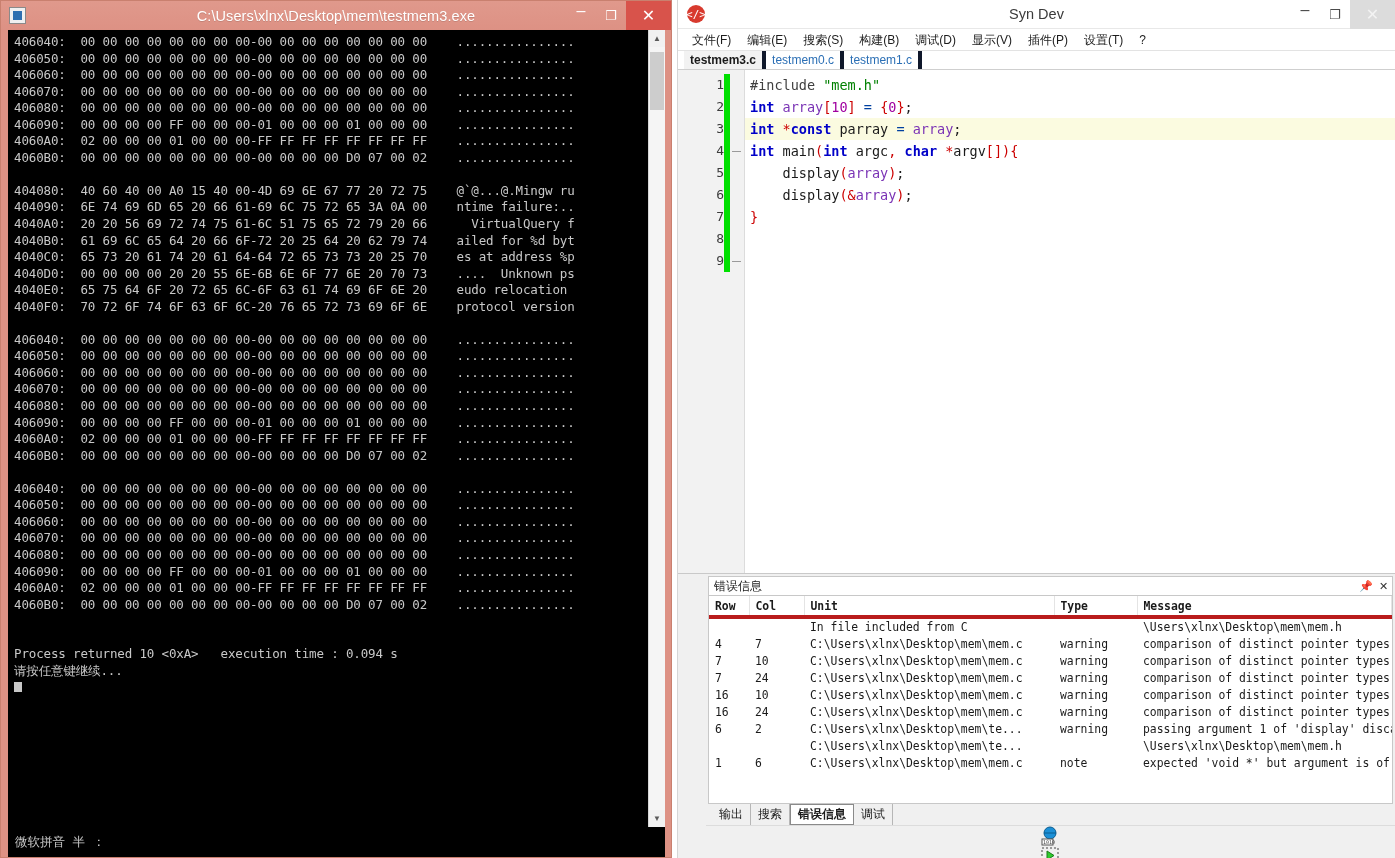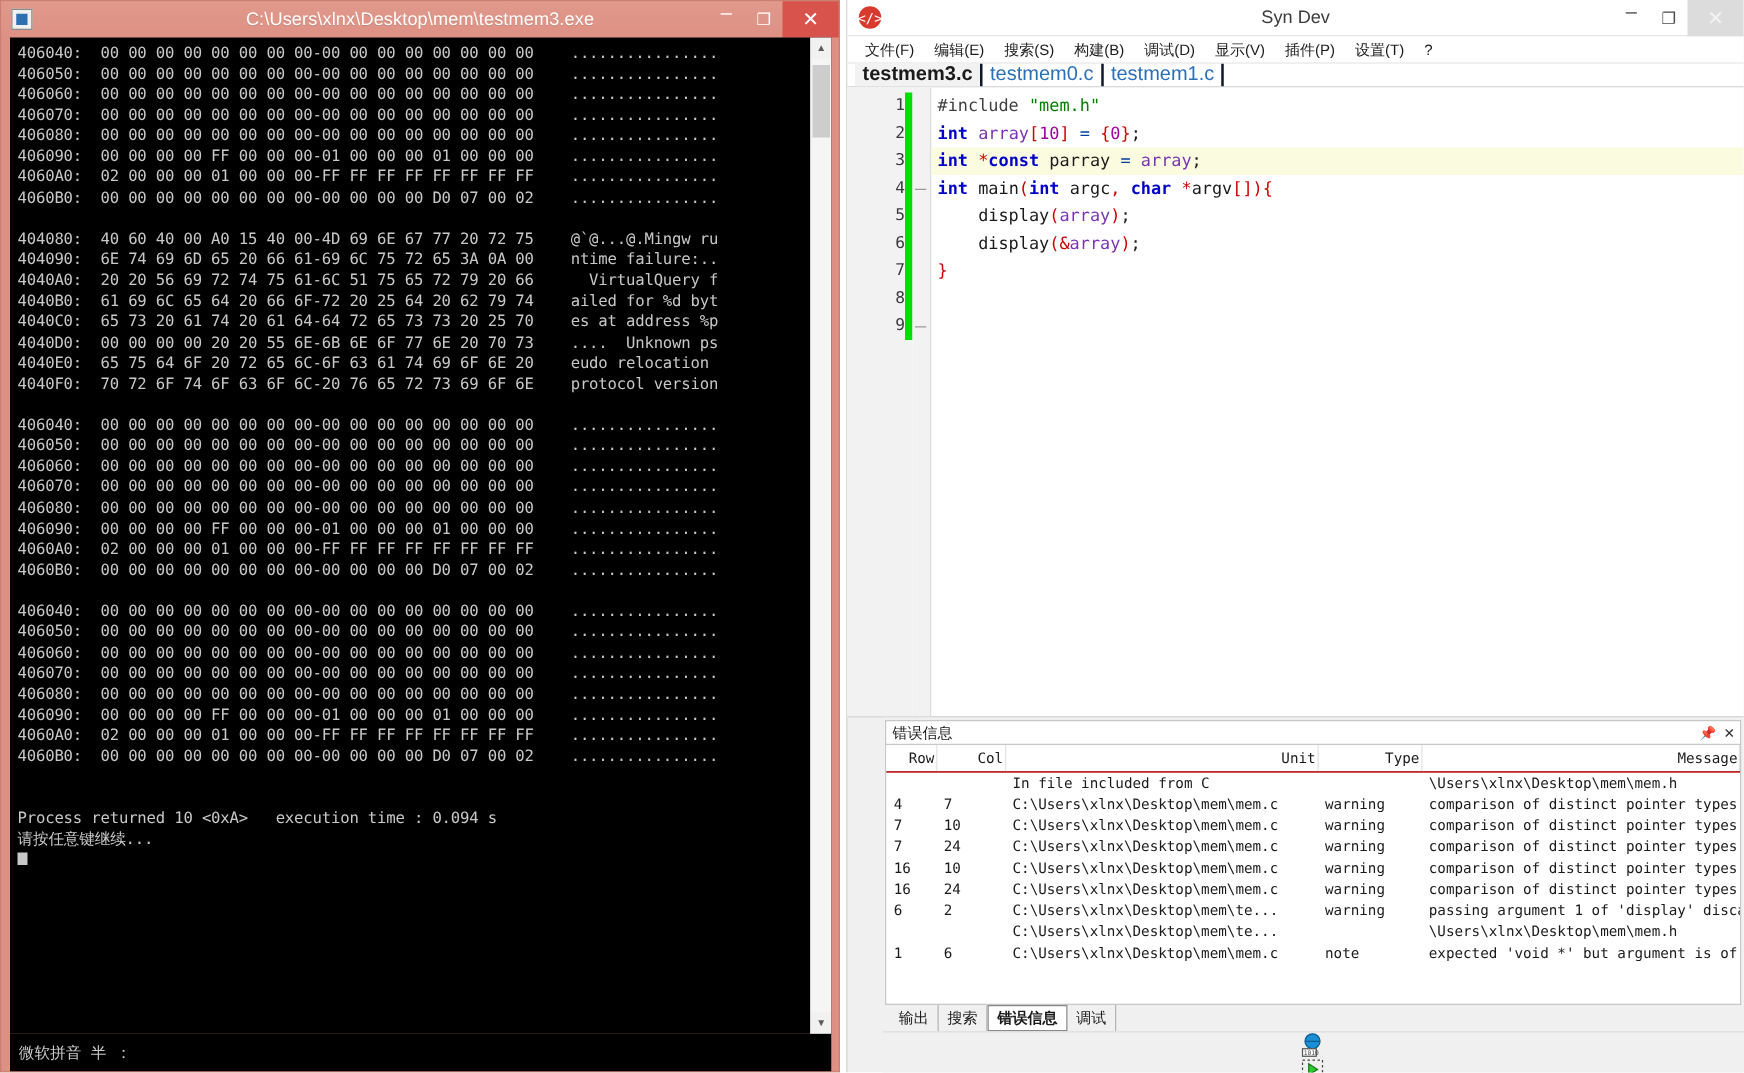--- a/index.html
+++ b/index.html
@@ -149,24 +149,24 @@
 
   #ide-tabbar {
     height: 19px; min-height: 19px;
     display: flex; align-items: stretch;
     background: #ffffff;
     border-bottom: 1px solid #cfcfcf;
     padding-left: 6px;
   }
   .file-tab {
     padding: 0 6px;
-    font-size: 16px;
+    font-size: 12px;
     display: flex; align-items: center;
     color: #2b6fb5;
-    border-right: 2px solid #0f172a;
+    border-right: 4px solid #0f172a;
   }
   .file-tab.active { color: #1a1a1a; font-weight: bold; background: #f2f2f2; }
 
   #editor-area {
     height: 504px; min-height: 504px;
     display: flex;
     background: #ffffff;
     border-bottom: 1px solid #c9c9c9;
   }
   #gutter {
@@ -245,25 +245,25 @@
   }
   table.msg-table {
     width: 100%;
     border-collapse: collapse;
     font-family: "DejaVu Sans Mono", "Liberation Mono", monospace;
     font-size: 11.4px;
     color: #1a1a1a;
     table-layout: fixed;
   }
   table.msg-table th {
-    font-weight: normal;
-    text-align: right;
+    font-weight: bold;
+    text-align: left;
     height: 21px;
     background: #ffffff;
-    border-bottom: 1px solid #b91c1c;
+    border-bottom: 4px solid #b91c1c;
     border-right: 1px solid #e4e4e4;
     padding-left: 6px;
   }
   table.msg-table td {
     height: 17px;
     padding-left: 6px;
     white-space: nowrap; overflow: hidden;
   }
   col.c-row { width: 40px; }
   col.c-col { width: 55px; }

